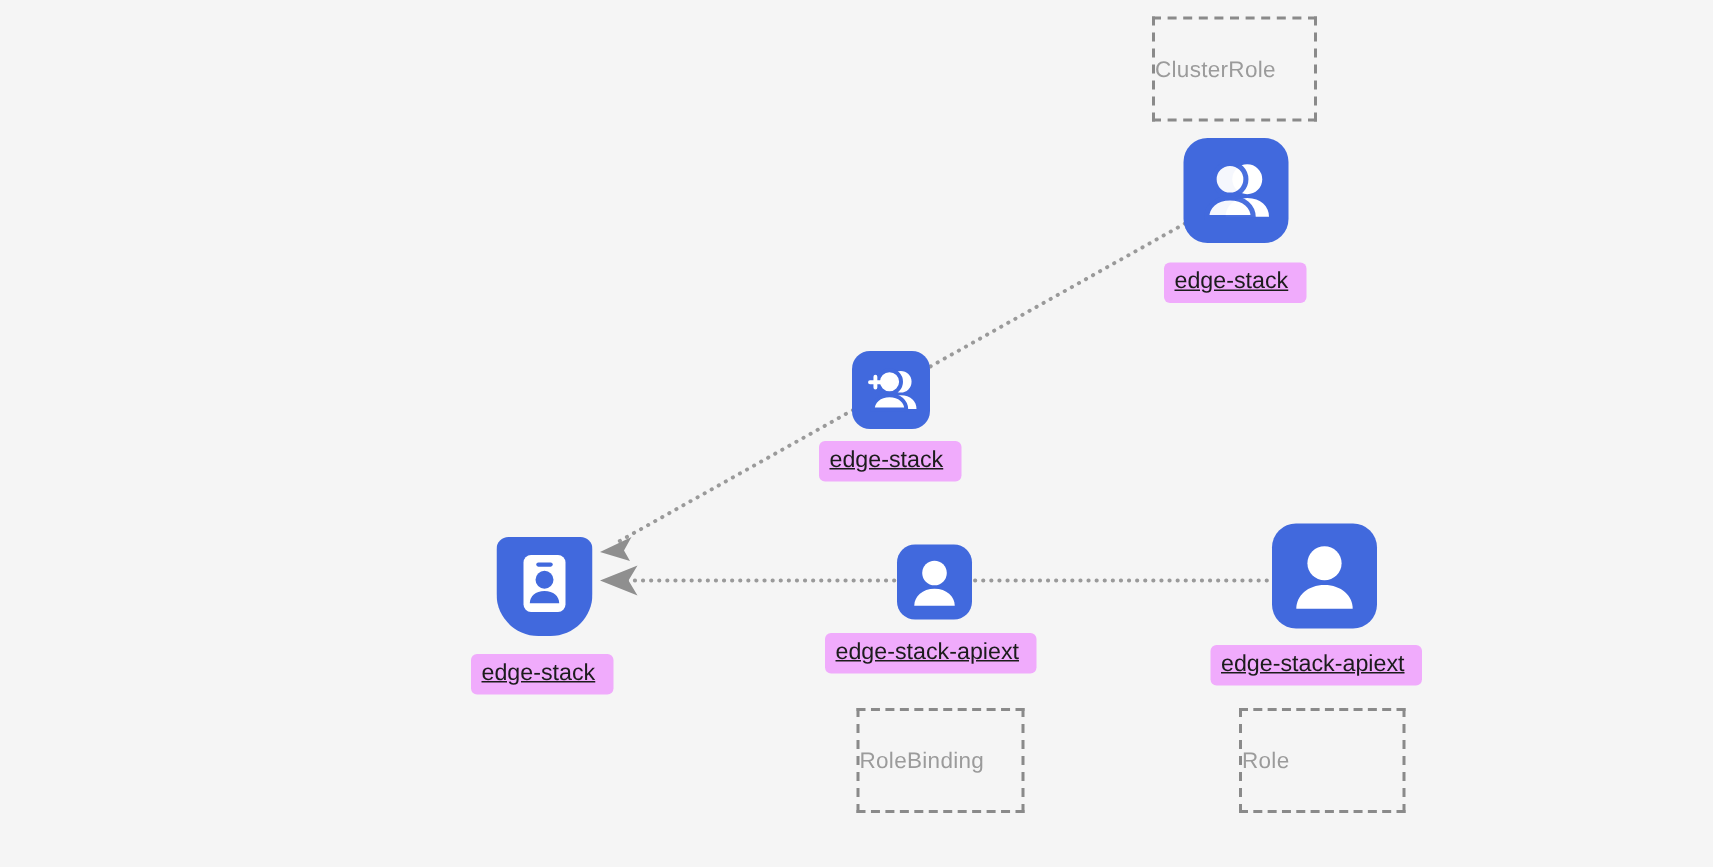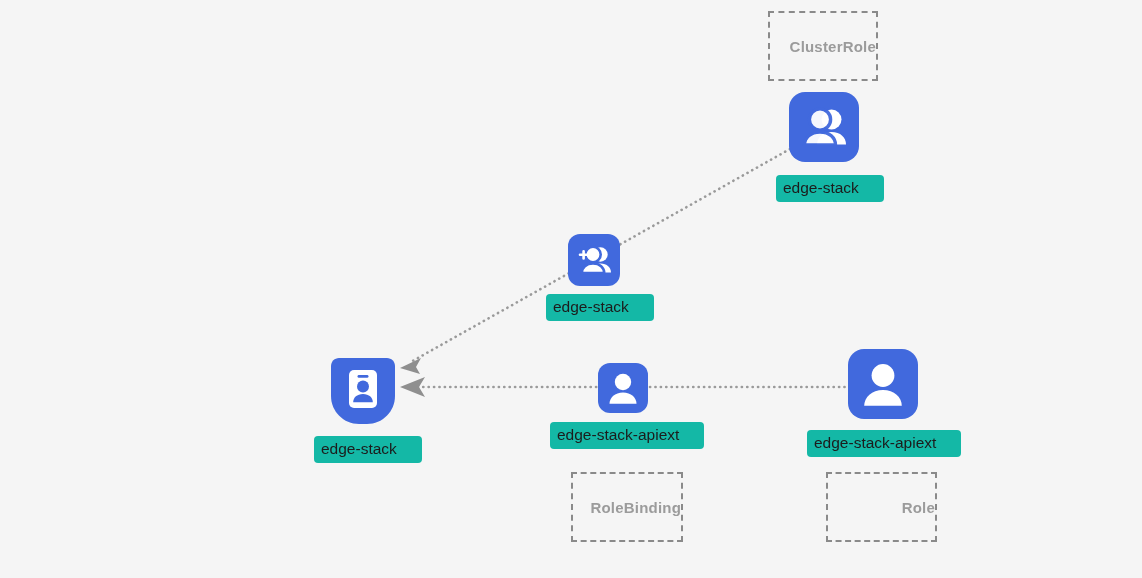--- a/index.html
+++ b/index.html
@@ -29,51 +29,51 @@
     width: 1142px;
     height: 578px;
     pointer-events: none;
   }
   .group-box {
     position: absolute;
     border: 2px dashed #8a8a8a;
     box-sizing: border-box;
     display: flex;
     align-items: center;
-    justify-content: flex-end;
+    justify-content: flex-start;
     background: transparent;
-    font-weight: bold;
   }
   .group-label {
     color: #9b9b9b;
     font-size: 15px;
     letter-spacing: 0.2px;
     white-space: nowrap;
     font-family: "Liberation Sans", sans-serif;
   }
   .node-icon {
     position: absolute;
     background: #4169dd;
     display: block;
   }
   .node-icon svg {
     display: block;
     width: 100%;
     height: 100%;
   }
   .node-label {
     position: absolute;
-    background: #14b8a6;
+    background: #f0abfc;
     color: #1c1c1c;
     font-size: 15.5px;
     line-height: 1;
-    padding: 5px 25px 6px 7px;
+    padding: 5px 12px 6px 7px;
     border-radius: 4px;
     white-space: nowrap;
     font-family: "Liberation Sans", sans-serif;
+    text-decoration: underline;
   }
 </style>
 </head>
 <body>
 
 <div id="canvas">
 
   <svg class="edges" viewBox="0 0 1142 578" xmlns="http://www.w3.org/2000/svg">
 
     <g>

